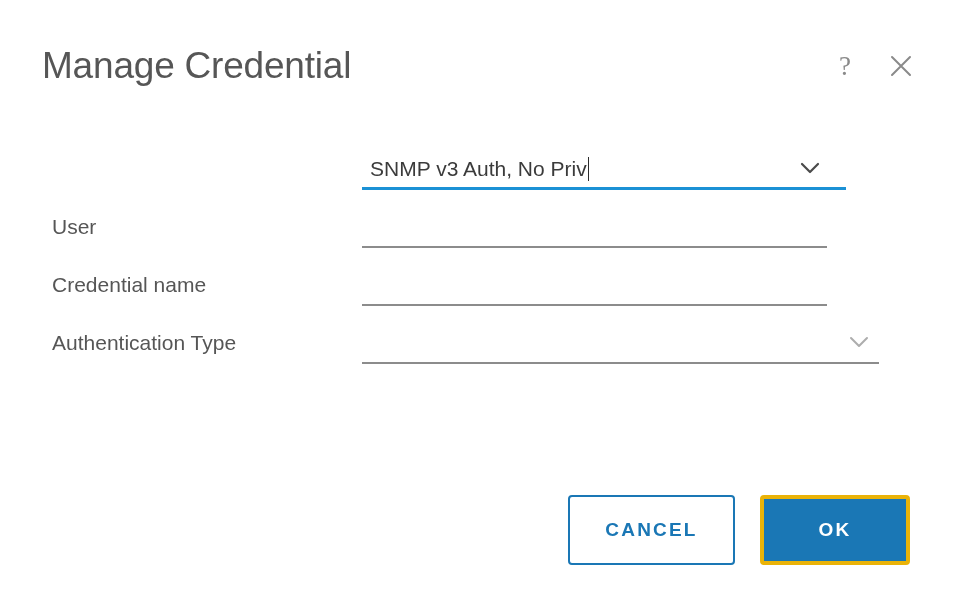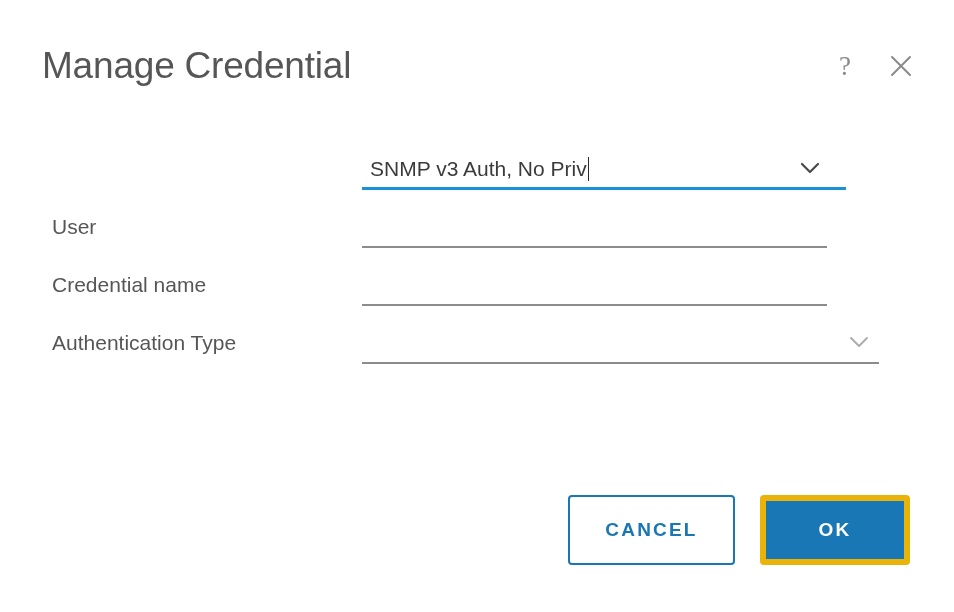--- a/index.html
+++ b/index.html
@@ -178,21 +178,21 @@
     padding: 0 24px;
   }
   .btn-secondary {
     background: #ffffff;
     border: 2px solid #1a77b5;
     color: #1a77b5;
     width: 167px;
   }
   .btn-primary {
     background: #1a77b5;
-    border: 6px solid #eab308;
+    border: 4px solid #eab308;
     color: #ffffff;
     width: 150px;
   }
 </style>
 </head>
 <body>
 
 <div class="dialog">
 
   <div class="dialog-header">

